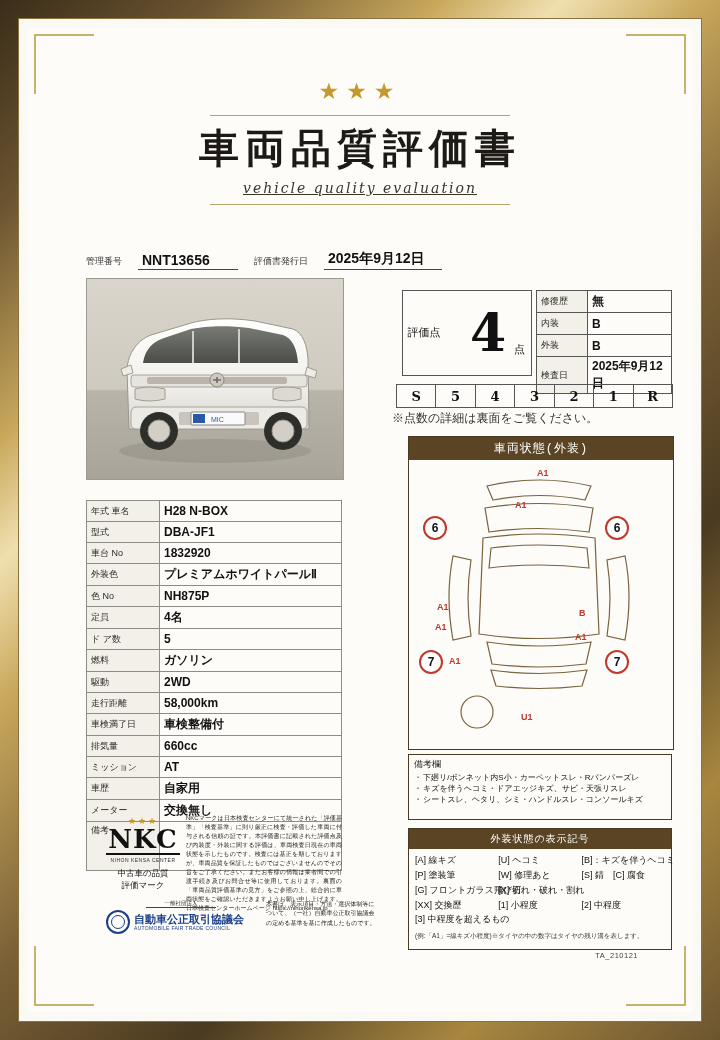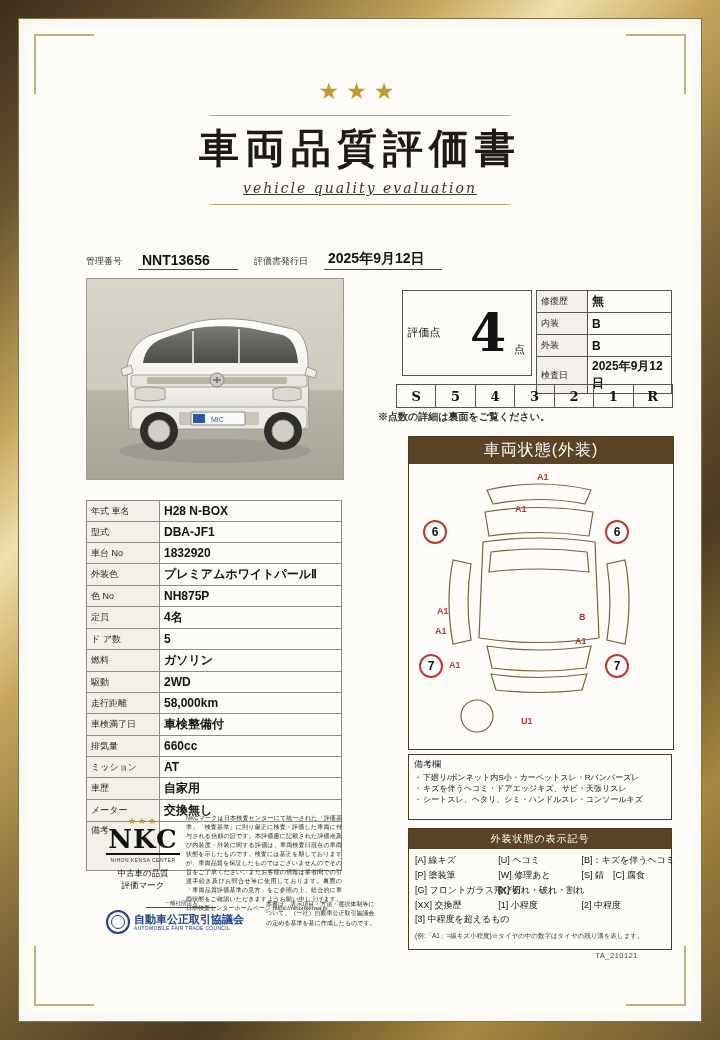--- a/index.html
+++ b/index.html
@@ -94,29 +94,29 @@
   .rtable td.v{font-size:12px;font-weight:bold;color:#111;}
 
   
   .ranks{position:absolute;left:368px;top:356px;width:276px;display:flex;}
   .ranks div{
     flex:1;border:1px solid #555;margin-right:-1px;height:22px;
     display:flex;align-items:center;justify-content:center;
     font-size:13px;font-weight:bold;color:#111;
     font-family:"DejaVu Serif","Liberation Serif",serif;
   }
-  .ranknote{position:absolute;left:350px;top:382px;font-size:10px;color:#333;font-weight:bold;}
+  .ranknote{position:absolute;left:364px;top:382px;font-size:12px;color:#333;}
 
   
   .diagram{
     position:absolute;left:380px;top:408px;width:264px;height:312px;
     border:1px solid #4b3a22;background:#fdfcf8;
   }
   .dtitle{
-    background:#5a4424;color:#fff;font-size:16px;text-align:center;padding:3px 0;letter-spacing:1px;
+    background:#5a4424;color:#fff;font-size:12px;text-align:center;padding:3px 0;letter-spacing:1px;font-family:Liberation Mono, monospace;
   }
   .dbody{position:relative;height:282px;}
   .dbody svg{position:absolute;left:0;top:0;}
   .mark{
     position:absolute;color:#c0392b;font-size:9px;font-weight:bold;
   }
   .circ{
     position:absolute;width:20px;height:20px;border-radius:50%;
     border:2px solid #c0392b;color:#111;background:#fff;
     font-size:12px;font-weight:bold;display:flex;align-items:center;justify-content:center;

